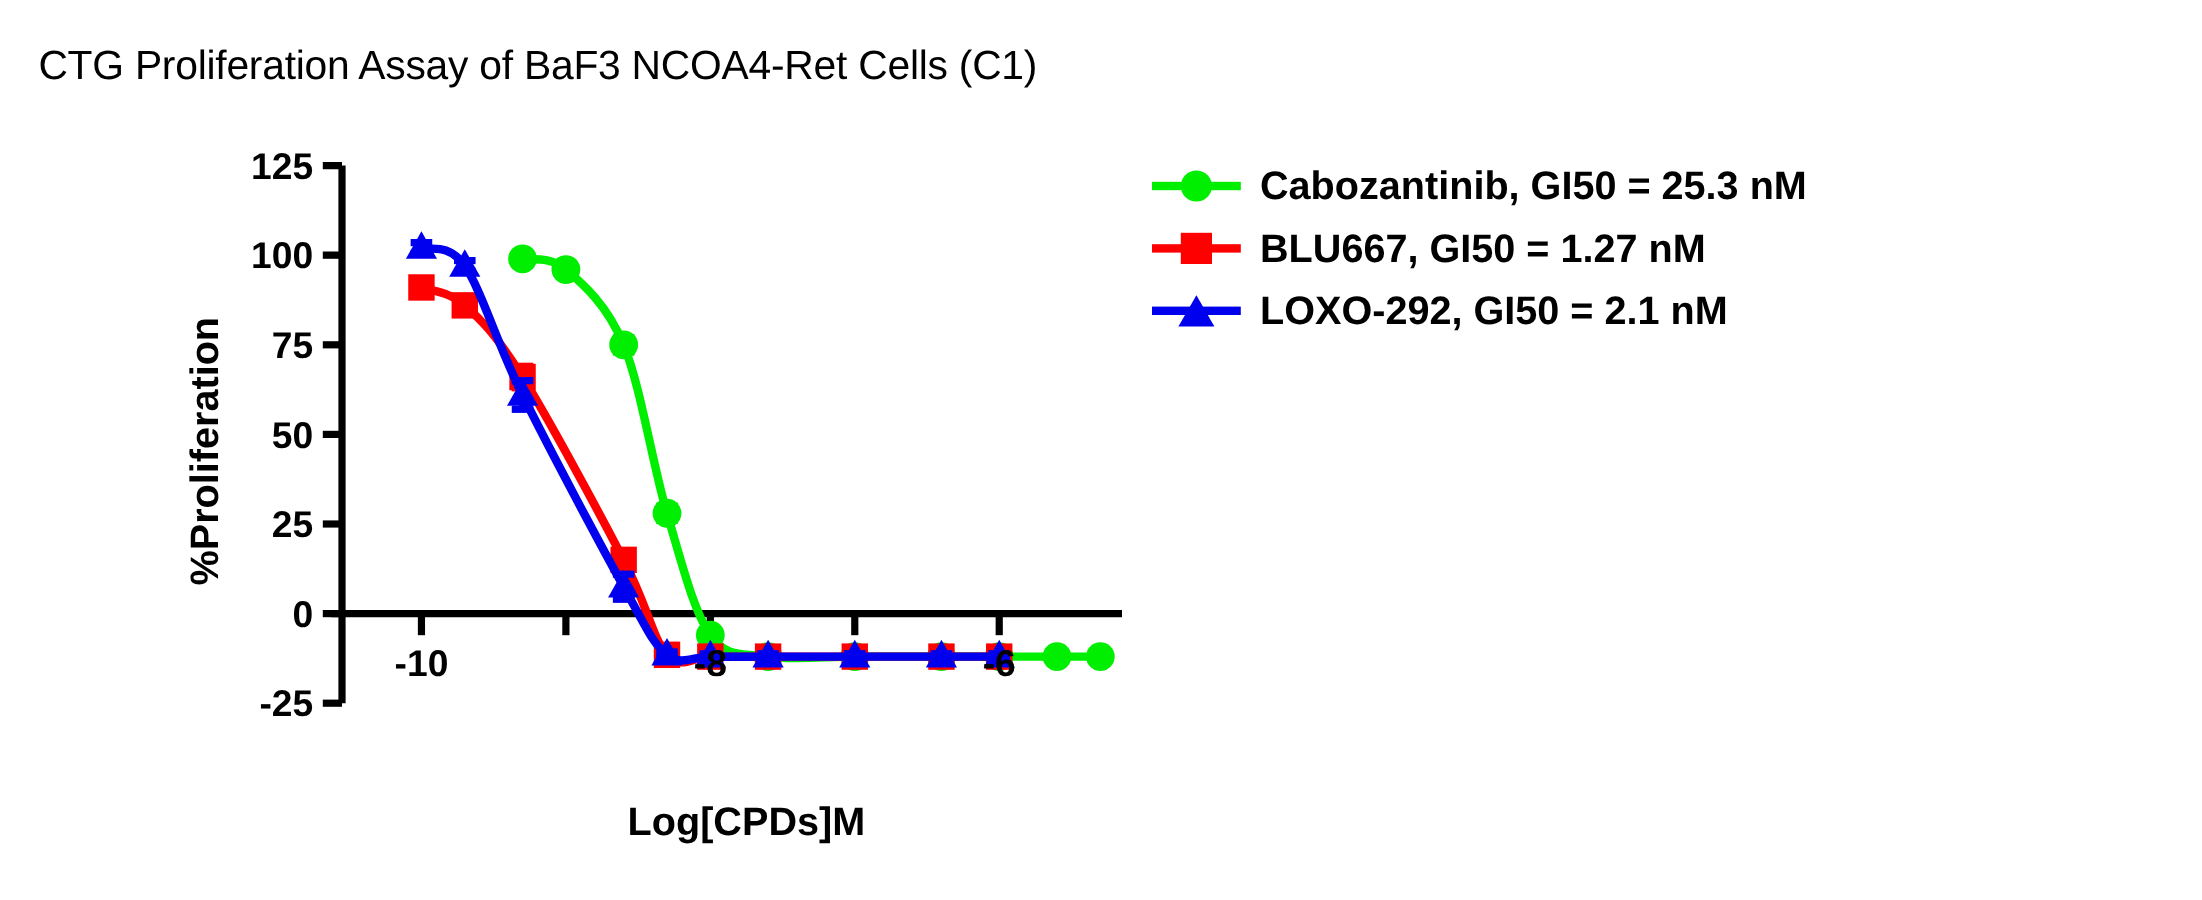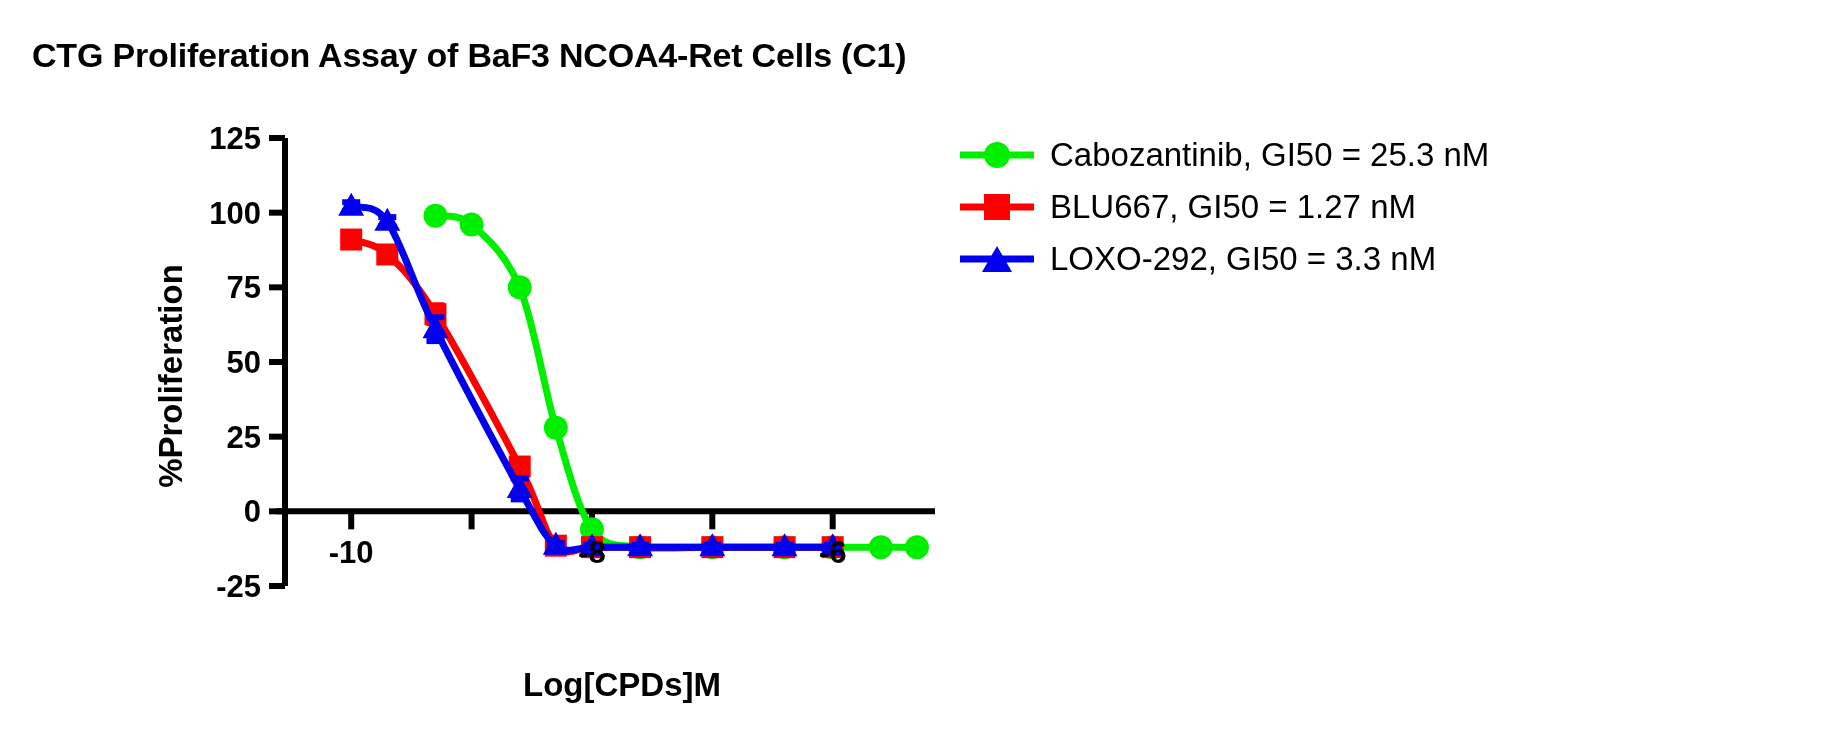--- a/index.html
+++ b/index.html
@@ -7,21 +7,21 @@
     width:1835px;height:750px;
     background:#ffffff;
     font-family:"Liberation Sans", sans-serif;
     overflow:hidden;
     position:relative;
   }
   #title{
     position:absolute;
     left:32px; top:36px;
     font-size:34px;
-    font-weight:bold;
+    font-weight:normal;
     color:#000;
     letter-spacing:-0.2px;
     white-space:nowrap;
   }
   #plot-area{
     position:absolute;
     left:0; top:16px;
     width:1835px; height:750px;
     pointer-events:none;
   }
@@ -41,20 +41,21 @@
   #legend{
     position:absolute;
     left:960px; top:133px;
     width:860px;
   }
   .legend-row{
     display:flex;
     align-items:center;
     height:43px;
     margin-bottom:9px;
+    font-weight:bold;
   }
   .legend-key{
     width:74px;
     height:30px;
     position:relative;
     flex:0 0 auto;
     margin-right:16px;
   }
   .legend-key .key-line{
     position:absolute;
@@ -272,15 +273,15 @@
       <span class="key-line" style="background:#FF0000"></span>
       <span class="key-marker key-square" style="background:#FF0000"></span>
     </span>
     <span class="legend-label">BLU667, GI50 = 1.27 nM</span>
   </div>
   <div class="legend-row">
     <span class="legend-key">
       <span class="key-line" style="background:#0000EE"></span>
       <span class="key-marker key-triangle" style="border-bottom:26px solid #0000EE"></span>
     </span>
-    <span class="legend-label">LOXO-292, GI50 = 3.3 nM</span>
+    <span class="legend-label">LOXO-292, GI50 = 2.1 nM</span>
   </div>
 </div>
 
 </body></html>

